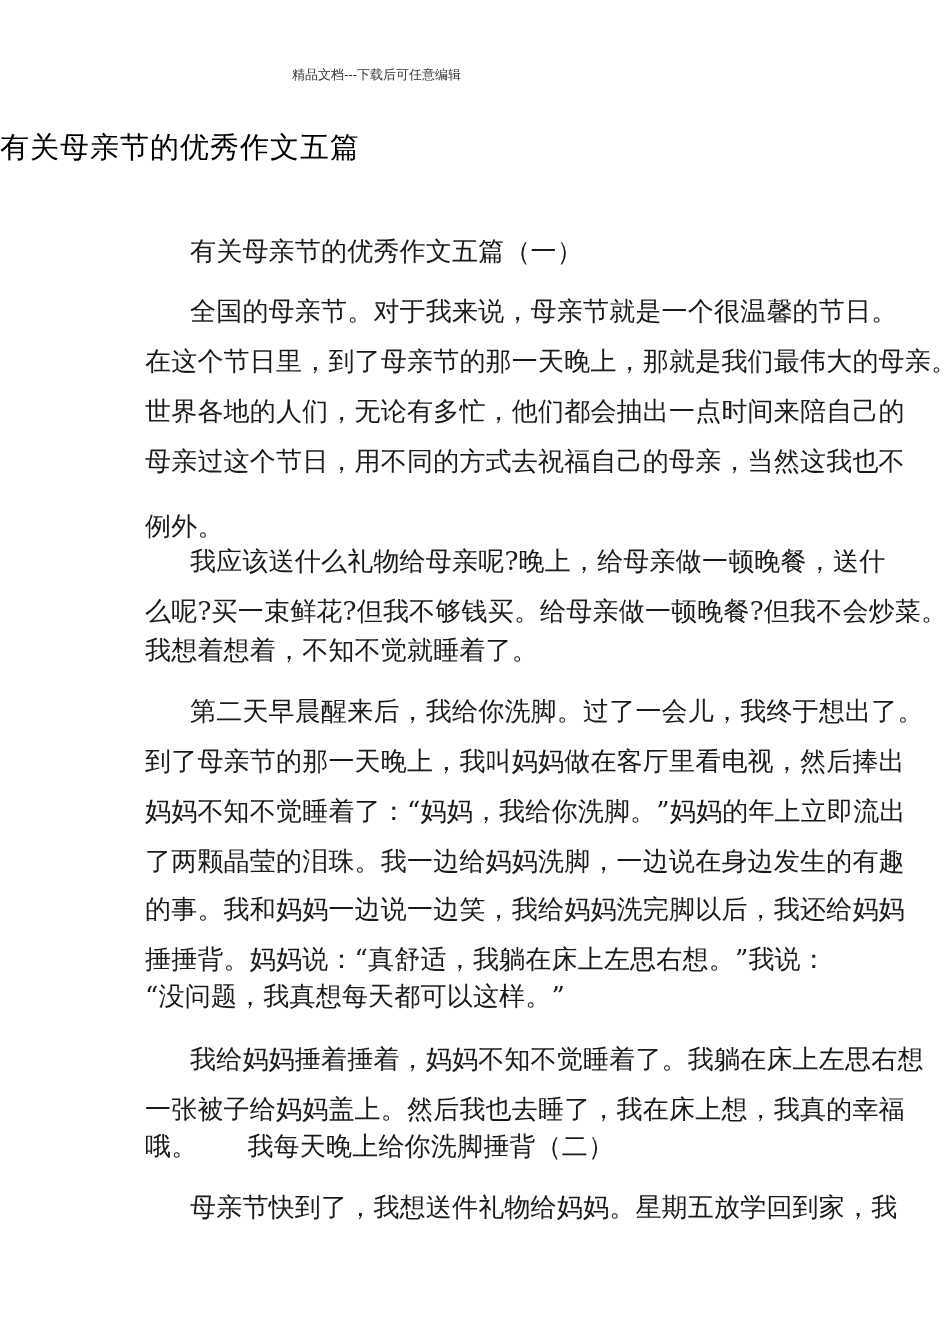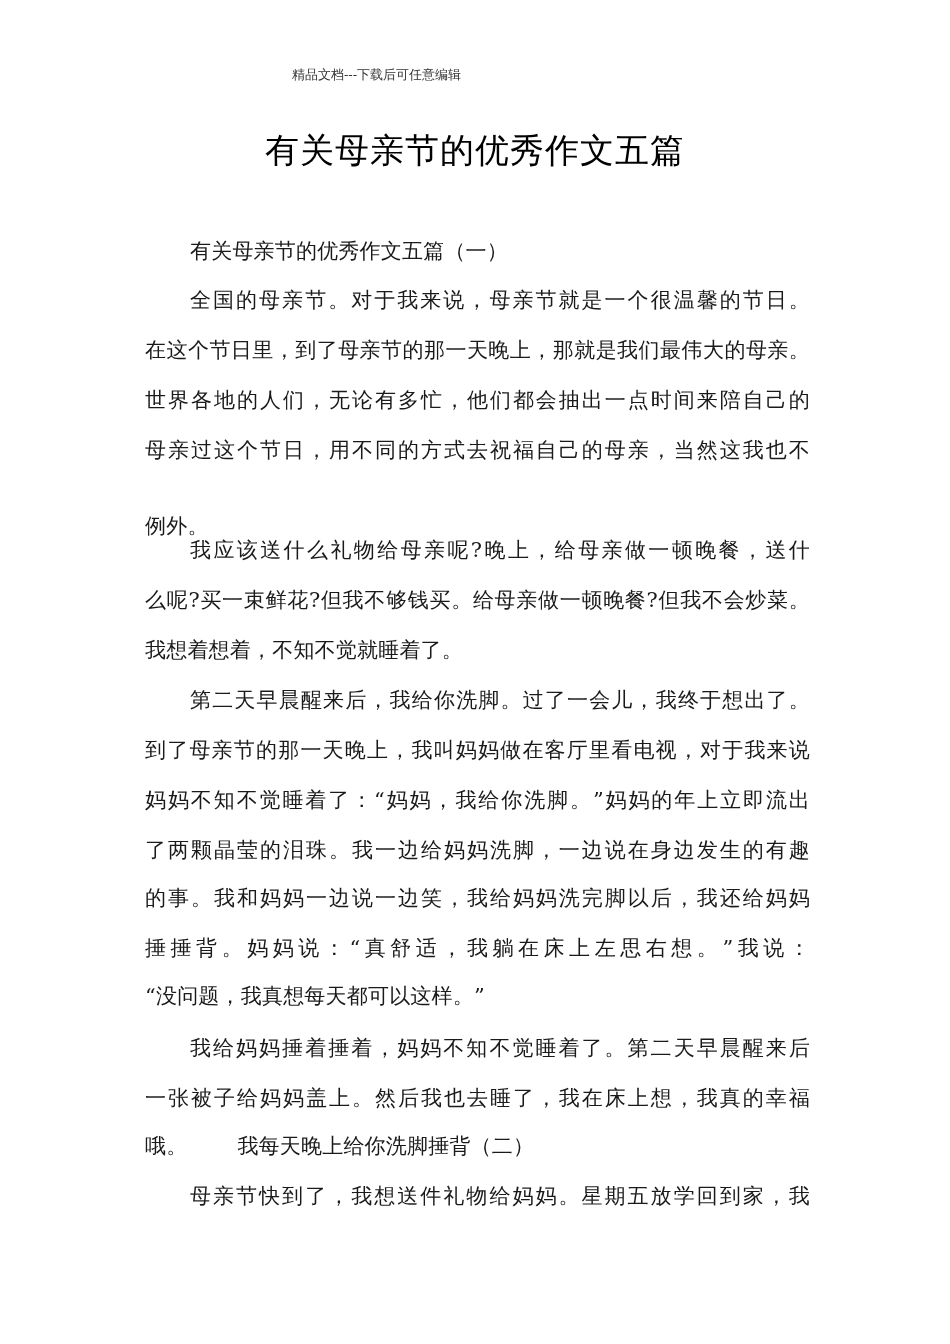--- a/index.html
+++ b/index.html
@@ -1,26 +1,26 @@
 <!DOCTYPE html>
 <html><head>
 <meta charset="utf-8">
 <style>
   html, body { margin: 0; padding: 0; background: #ffffff; }
   body { width: 950px; height: 1344px; position: relative; overflow: hidden;
          font-family: "DejaVu Serif", "Liberation Serif", serif; color: #1a1a1a; }
   .header { position: absolute; top: 66px; left: 0; width: 753px; text-align: center;
             font-size: 13px; color: #333; }
-  .title { position: absolute; top: 128px; left: 0; width: 950px; text-align: center;
-           font-family: Liberation Serif, serif; font-size: 34px; color: #000;
+  .title { position: absolute; top: 128px; left: 0; width: 950px; text-align: left;
+           font-family: Liberation Serif, serif; font-size: 29px; color: #000;
            letter-spacing: 1px; }
-  .line { position: absolute; left: 145px; width: 665px; font-size: 21px; line-height: 30px;
+  .line { position: absolute; left: 145px; width: 665px; font-size: 26px; line-height: 30px;
           white-space: nowrap; letter-spacing: 0.2px; }
   .line.indent { left: 190px; width: 620px; }
-  .line.just { text-align: justify; text-align-last: justify; }
+  .line.just { text-align: justify; text-align-last: justify; margin-top: 11px; }
   .gap { display: inline-block; width: 50px; }
 </style>
 </head>
 <body>
 
 <div class="header">精品文档---下载后可任意编辑</div>
 <div class="title">有关母亲节的优秀作文五篇</div>
 
 <div>
   <div class="line indent" style="top:236px">有关母亲节的优秀作文五篇（一）</div>
@@ -28,26 +28,26 @@
   <div class="line just" style="top:335px">在这个节日里，到了母亲节的那一天晚上，那就是我们最伟大的母亲。</div>
   <div class="line just" style="top:385px">世界各地的人们，无论有多忙，他们都会抽出一点时间来陪自己的</div>
   <div class="line just" style="top:435px">母亲过这个节日，用不同的方式去祝福自己的母亲，当然这我也不</div>
   <div class="line" style="top:511px">例外。</div>
 
   <div class="line indent just" style="top:535px">我应该送什么礼物给母亲呢?晚上，给母亲做一顿晚餐，送什</div>
   <div class="line just" style="top:585px">么呢?买一束鲜花?但我不够钱买。给母亲做一顿晚餐?但我不会炒菜。</div>
   <div class="line" style="top:635px">我想着想着，不知不觉就睡着了。</div>
 
   <div class="line indent just" style="top:685px">第二天早晨醒来后，我给你洗脚。过了一会儿，我终于想出了。</div>
-  <div class="line just" style="top:735px">到了母亲节的那一天晚上，我叫妈妈做在客厅里看电视，对于我来说</div>
+  <div class="line just" style="top:735px">到了母亲节的那一天晚上，我叫妈妈做在客厅里看电视，然后捧出</div>
   <div class="line just" style="top:785px">妈妈不知不觉睡着了：“妈妈，我给你洗脚。”妈妈的年上立即流出</div>
   <div class="line just" style="top:835px">了两颗晶莹的泪珠。我一边给妈妈洗脚，一边说在身边发生的有趣</div>
   <div class="line just" style="top:883px">的事。我和妈妈一边说一边笑，我给妈妈洗完脚以后，我还给妈妈</div>
   <div class="line just" style="top:933px">捶捶背。妈妈说：“真舒适，我躺在床上左思右想。”我说：</div>
   <div class="line" style="top:981px">“没问题，我真想每天都可以这样。”</div>
 
-  <div class="line indent just" style="top:1033px">我给妈妈捶着捶着，妈妈不知不觉睡着了。第二天早晨醒来后</div>
+  <div class="line indent just" style="top:1033px">我给妈妈捶着捶着，妈妈不知不觉睡着了。我躺在床上左思右想</div>
   <div class="line just" style="top:1083px">一张被子给妈妈盖上。然后我也去睡了，我在床上想，我真的幸福</div>
   <div class="line" style="top:1131px">
     <span>哦。</span><span class="gap"></span><span>我每天晚上给你洗脚捶背（二）</span>
   </div>
   <div class="line indent just" style="top:1181px">母亲节快到了，我想送件礼物给妈妈。星期五放学回到家，我</div>
 </div>
 
 </body></html>

